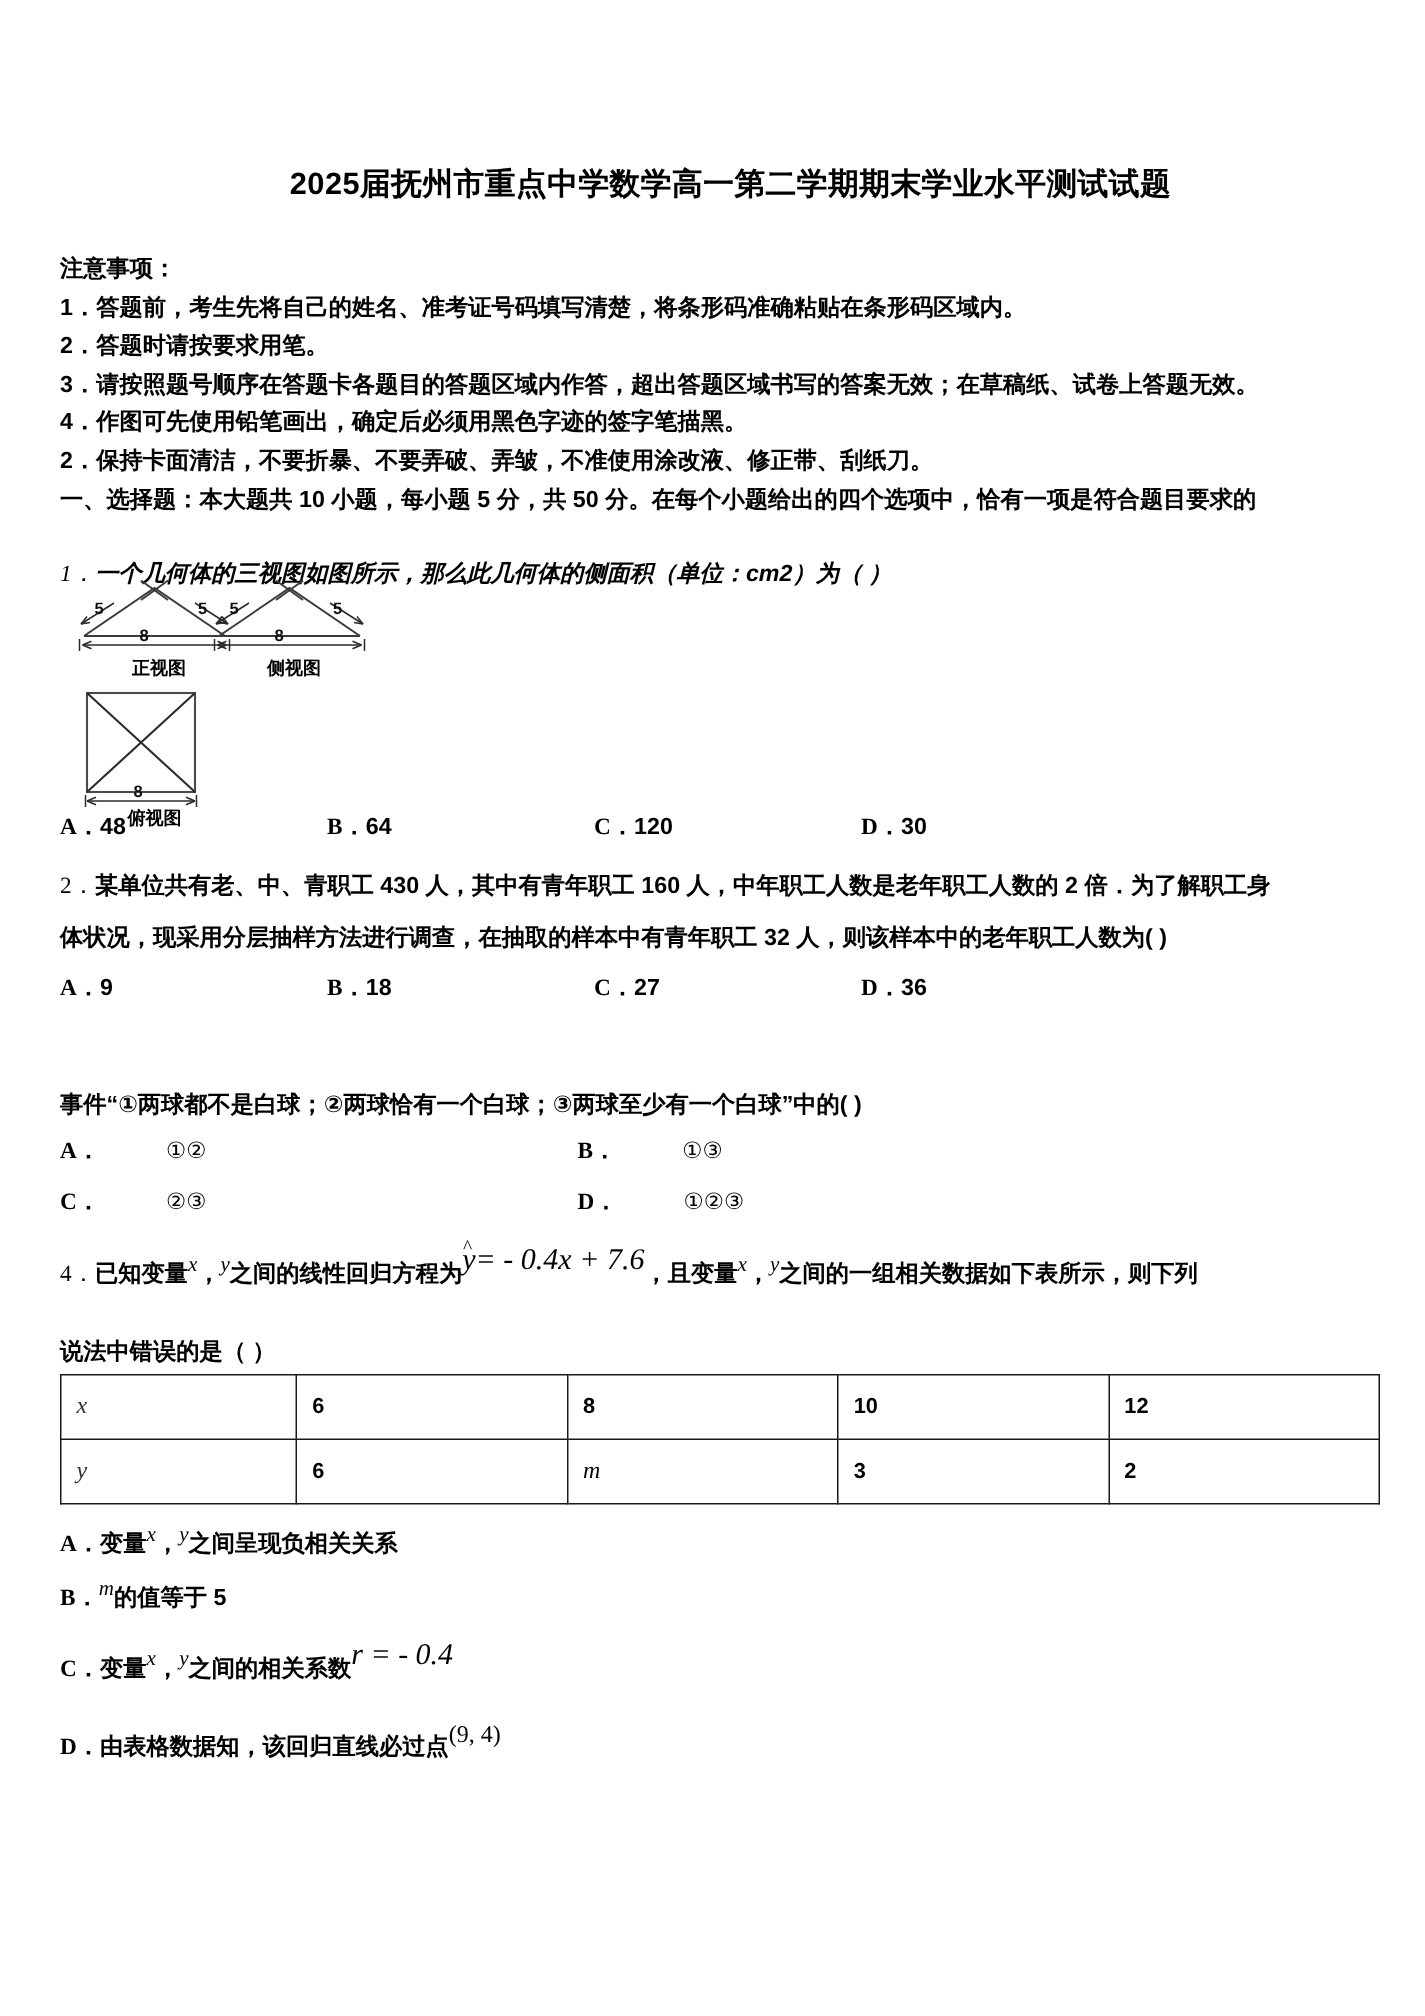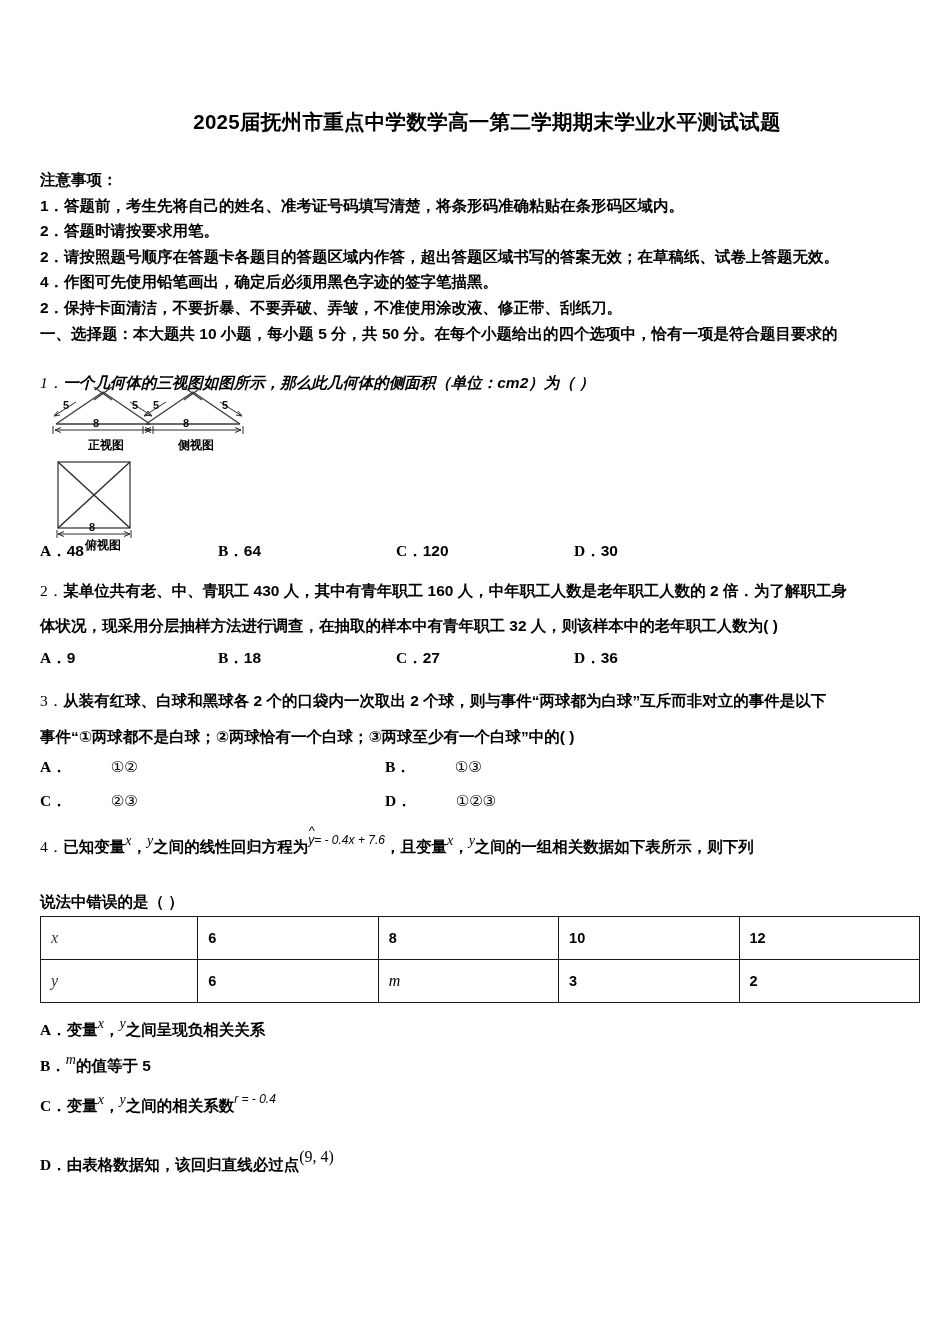--- a/index.html
+++ b/index.html
@@ -80,24 +80,24 @@
   .opts.two .opt { width: 345px; }
   .opt-l { font-family: "Liberation Serif", serif; font-weight: bold; }
   .sup-var {
     font-family: "Liberation Serif", serif;
     font-style: italic;
     font-weight: normal;
     font-size: 14px;
     vertical-align: 7px;
   }
   .eq {
-    font-family: Liberation Sans, sans-serif;
+    font-family: Liberation Serif, serif;
     font-style: italic;
     font-weight: normal;
-    font-size: 12px;
+    font-size: 20px;
     vertical-align: 8px;
     white-space: nowrap;
   }
   .hat { position: relative; display: inline-block; }
   .hat::after {
     content: "^";
     position: absolute;
     left: 0.5px; top: -9px;
     font-size: 13px;
     font-style: normal;
@@ -177,21 +177,21 @@
 <body>
 
 <div class="page">
 
   <div class="doc-title">2025届抚州市重点中学数学高一第二学期期末学业水平测试试题</div>
 
   <div class="notice">
     <div class="notice-head notice-line">注意事项：</div>
     <div class="notice-line">1．答题前，考生先将自己的姓名、准考证号码填写清楚，将条形码准确粘贴在条形码区域内。</div>
     <div class="notice-line">2．答题时请按要求用笔。</div>
-    <div class="notice-line">2．请按照题号顺序在答题卡各题目的答题区域内作答，超出答题区域书写的答案无效；在草稿纸、试卷上答题无效。</div>
+    <div class="notice-line">3．请按照题号顺序在答题卡各题目的答题区域内作答，超出答题区域书写的答案无效；在草稿纸、试卷上答题无效。</div>
     <div class="notice-line">4．作图可先使用铅笔画出，确定后必须用黑色字迹的签字笔描黑。</div>
     <div class="notice-line">2．保持卡面清洁，不要折暴、不要弄破、弄皱，不准使用涂改液、修正带、刮纸刀。</div>
   </div>
 
   <div class="section-head">一、选择题：本大题共 10 小题，每小题 5 分，共 50 分。在每个小题给出的四个选项中，恰有一项是符合题目要求的</div>
 
   <div class="q" style="top:364px;font-style:italic;">
     <span class="qnum">1．</span><span>一个几何体的三视图如图所示，那么此几何体的侧面积（单位：cm2）为（    ）</span>
   </div>
 
@@ -278,23 +278,20 @@
   <div class="q" style="top:607px;">
     <span>体状况，现采用分层抽样方法进行调查，在抽取的样本中有青年职工 32 人，则该样本中的老年职工人数为( )</span>
   </div>
   <div class="opts four" style="top:648px;">
     <span class="opt"><span class="opt-l">A．</span><span>9</span></span>
     <span class="opt"><span class="opt-l">B．</span><span>18</span></span>
     <span class="opt"><span class="opt-l">C．</span><span>27</span></span>
     <span class="opt"><span class="opt-l">D．</span><span>36</span></span>
   </div>
 
-  <div class="q" style="top:682px;">
-    <span class="qnum">3．</span><span>从装有红球、白球和黑球各 2 个的口袋内一次取出 2 个球，则与事件“两球都为白球”互斥而非对立的事件是以下</span>
-  </div>
   <div class="q" style="top:718px;">
     <span>事件“①两球都不是白球；②两球恰有一个白球；③两球至少有一个白球”中的(        )</span>
   </div>
   <div class="opts two" style="top:757px;">
     <span class="opt"><span class="opt-l">A．</span><span class="circnum">①②</span></span>
     <span class="opt"><span class="opt-l">B．</span><span class="circnum">①③</span></span>
   </div>
   <div class="opts two" style="top:791px;">
     <span class="opt"><span class="opt-l">C．</span><span class="circnum">②③</span></span>
     <span class="opt"><span class="opt-l">D．</span><span class="circnum">①②③</span></span>

